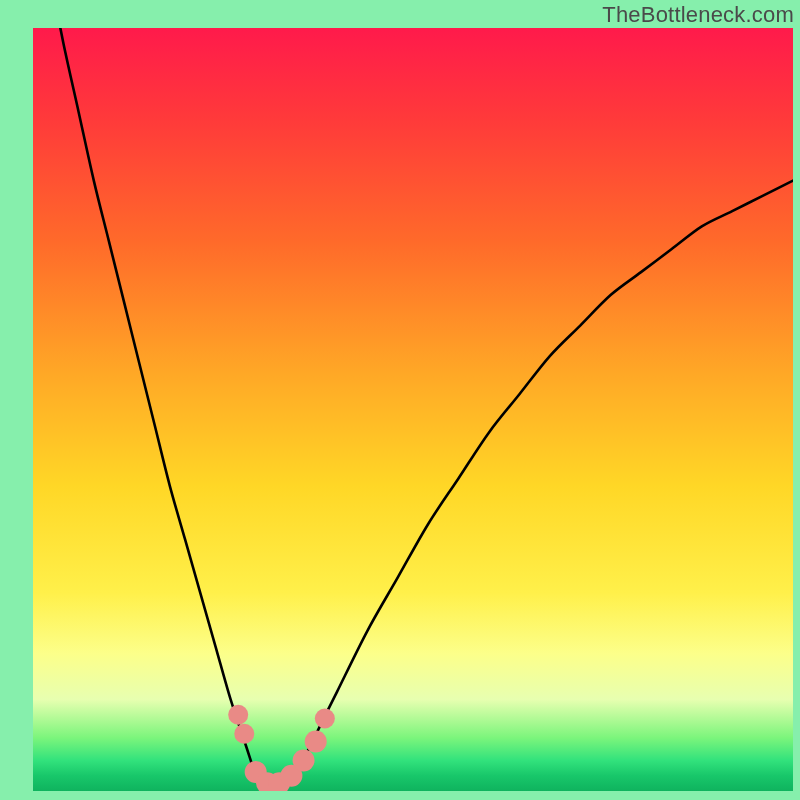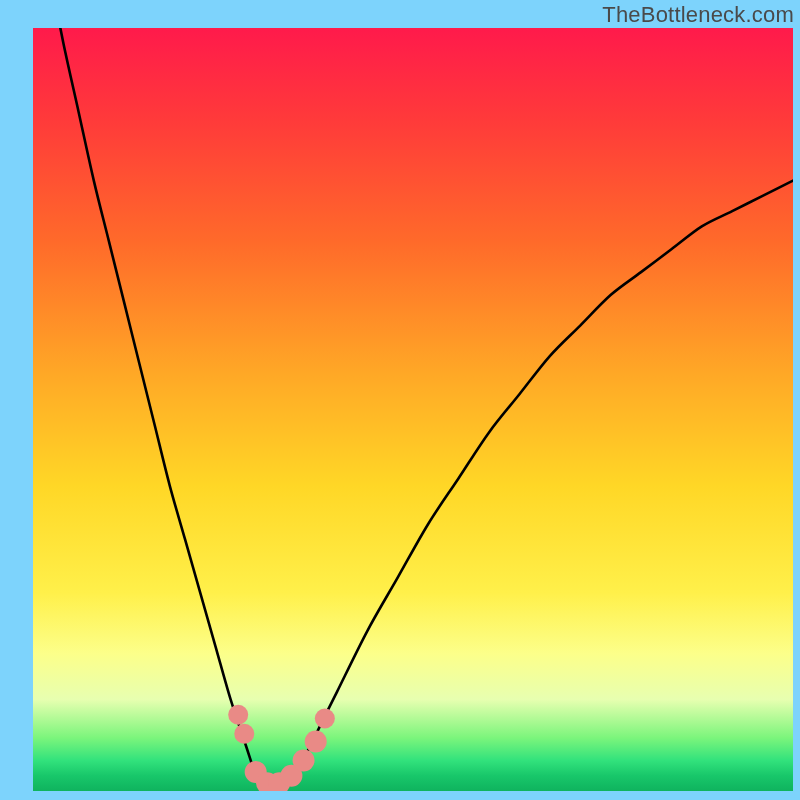--- a/index.html
+++ b/index.html
@@ -7,21 +7,21 @@
     padding: 0;
     width: 800px;
     height: 800px;
     overflow: hidden;
     background: #000;
     font-family: Arial, Helvetica, sans-serif;
   }
   .frame {
     position: absolute;
     inset: 0;
-    background: #7dd3fc;
+    background: #86efac;
     padding-left: 27px;
   }
   .plot {
     position: absolute;
     background: linear-gradient(
       to bottom,
       #ff1a4b 0%,
       #ff3a3a 12%,
       #ff6a2a 28%,
       #ffa726 45%,

